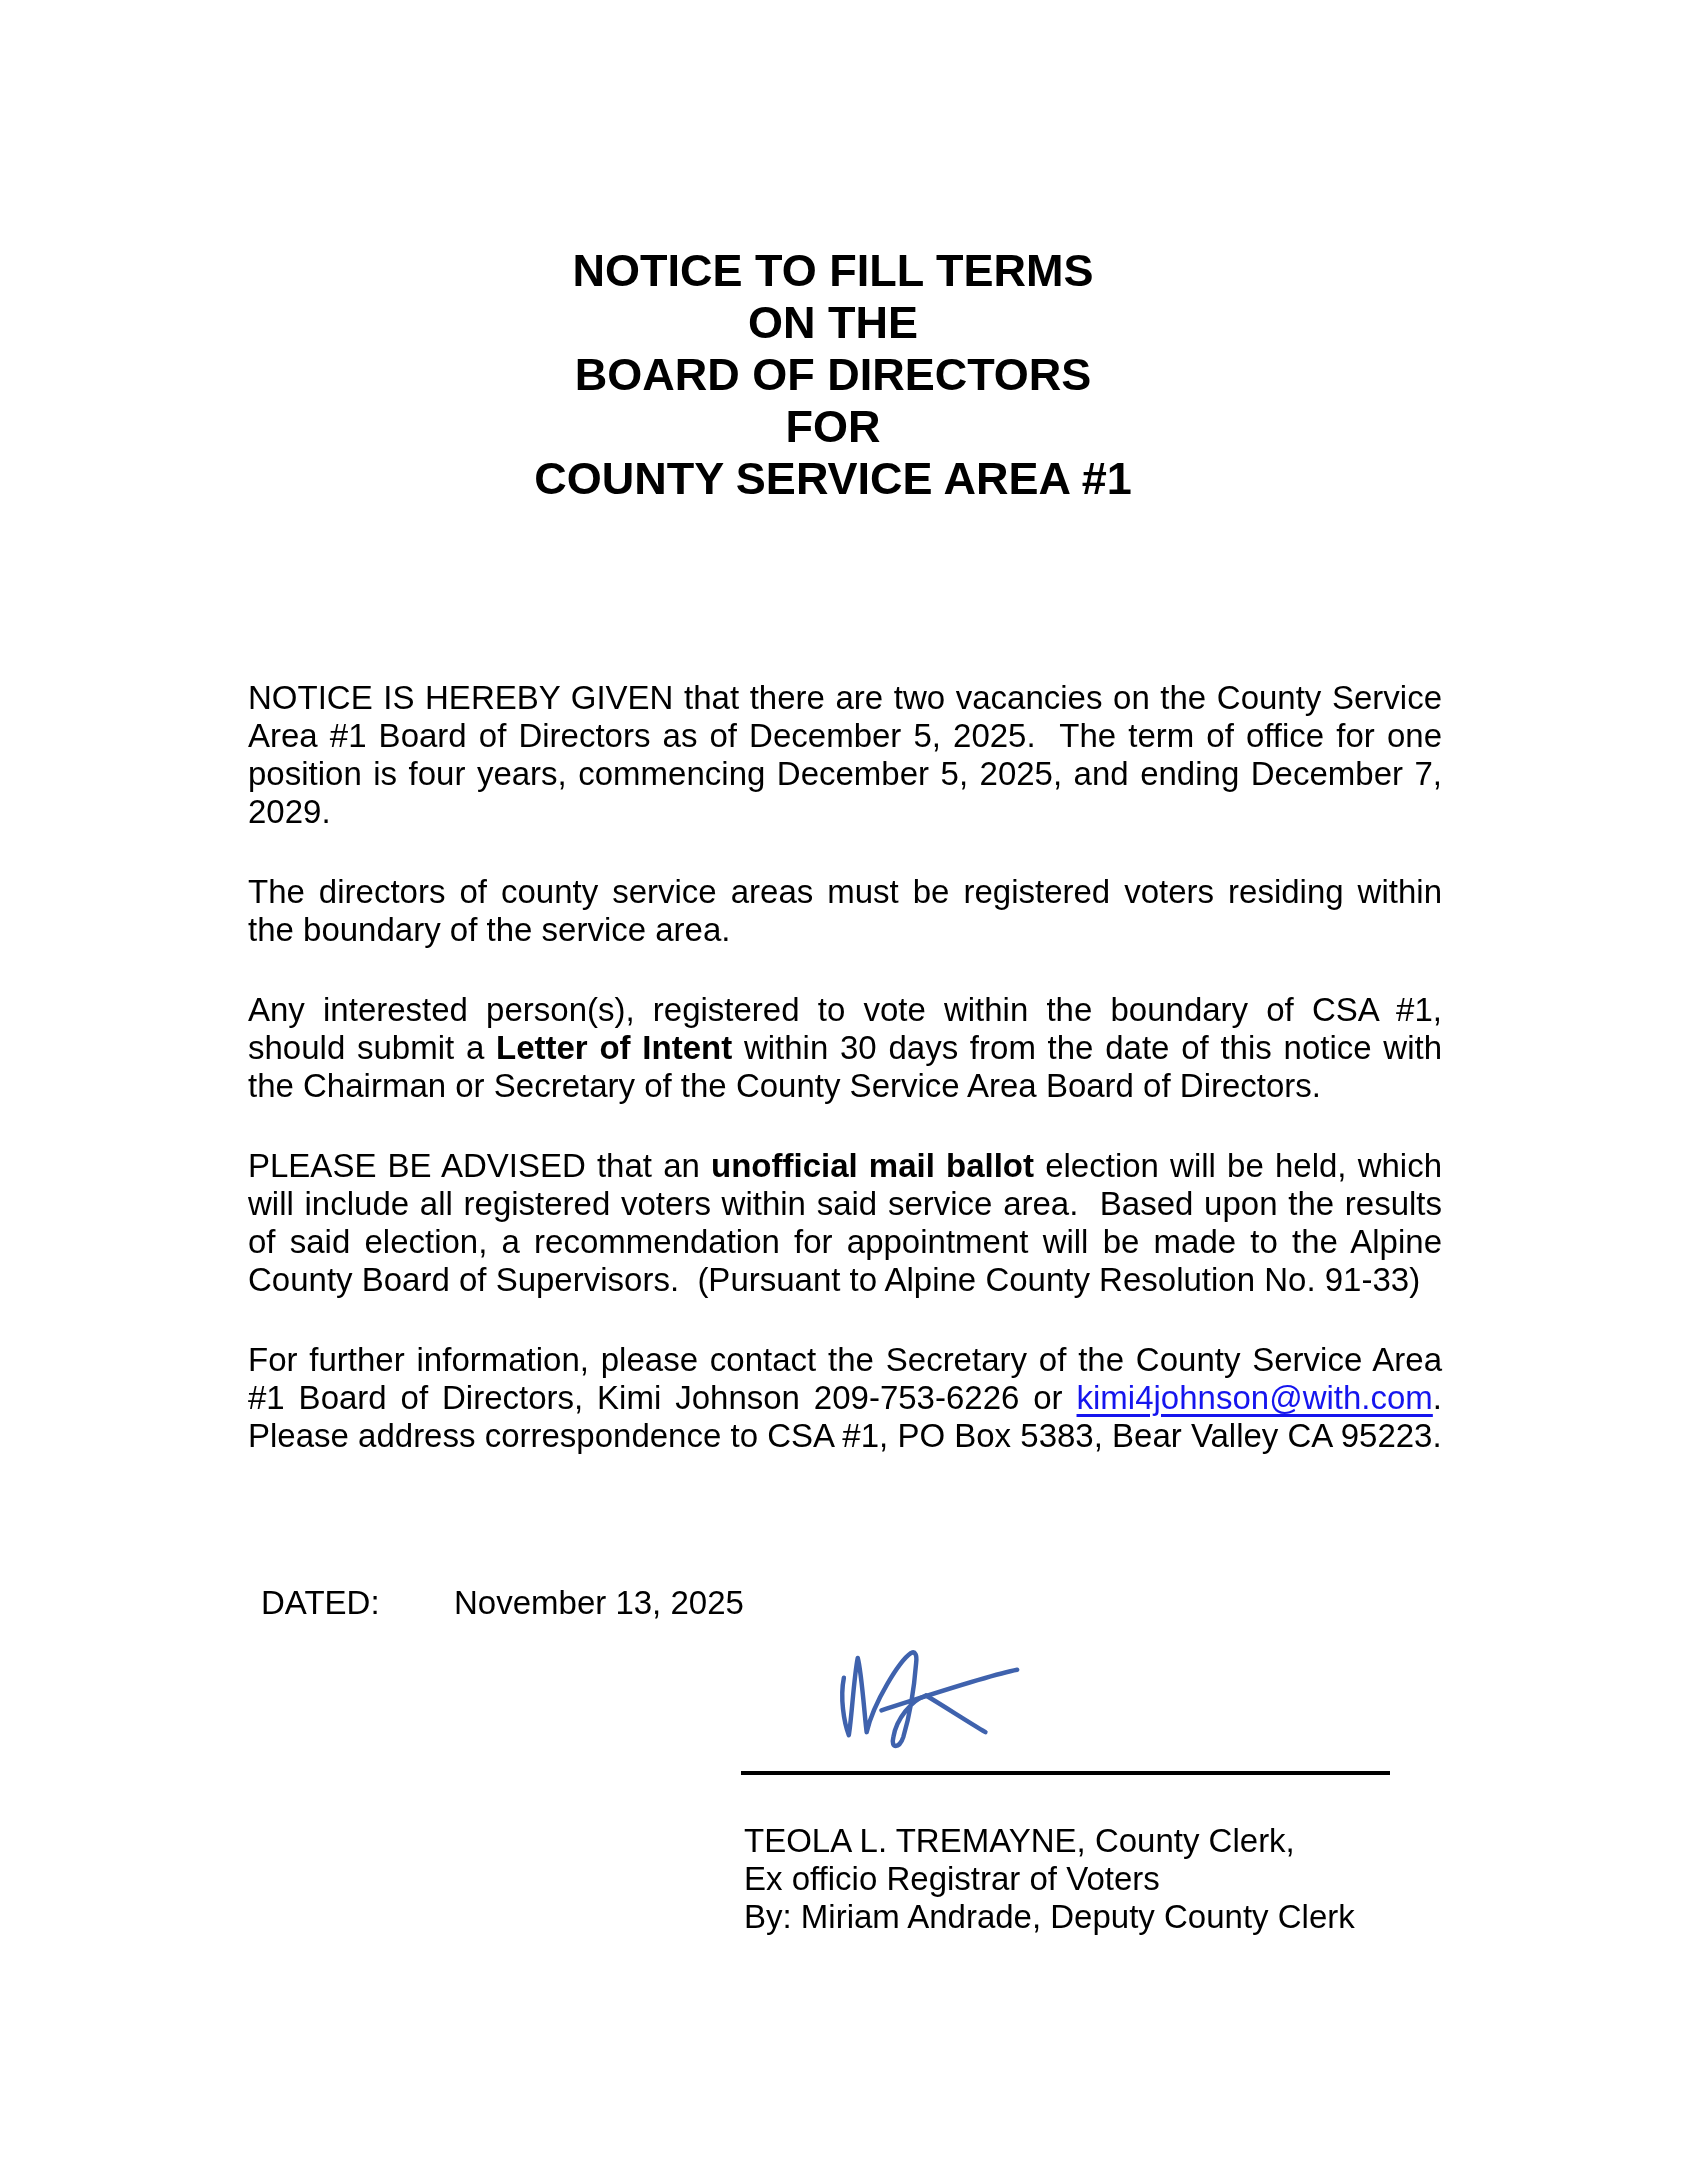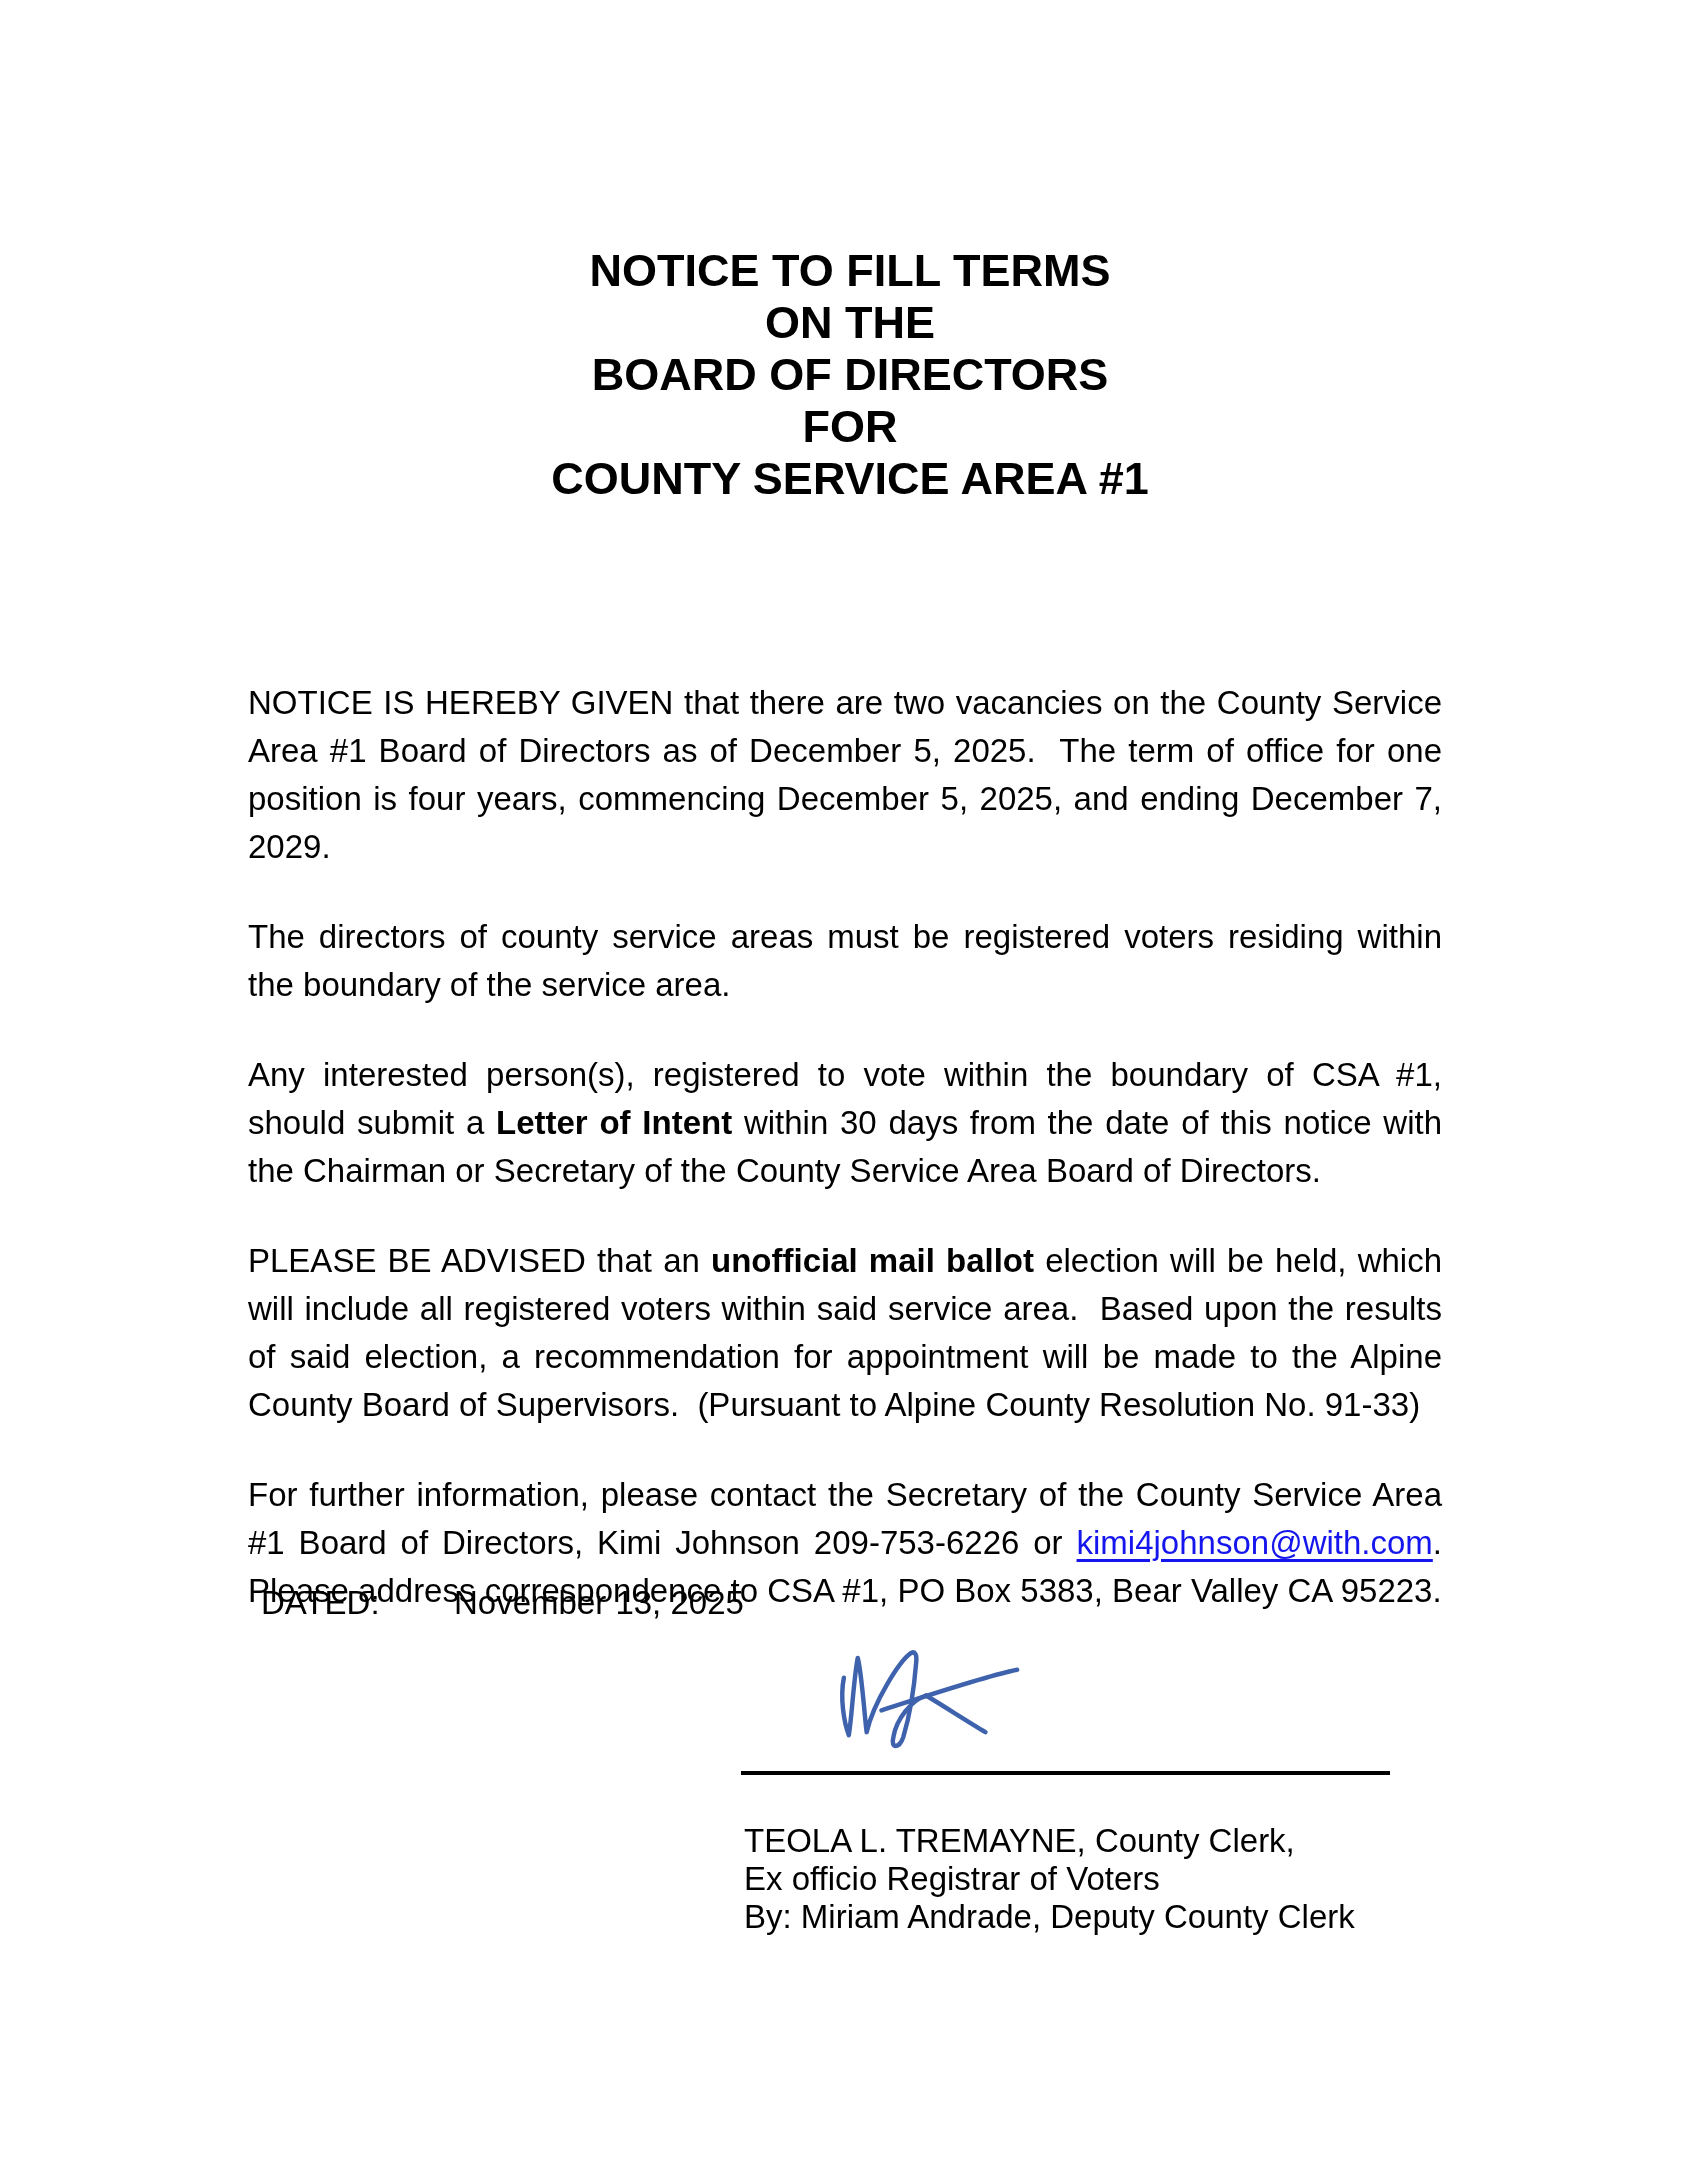--- a/index.html
+++ b/index.html
@@ -15,36 +15,36 @@
   }
   .page {
     position: absolute;
     inset: 0;
     width: 1683px;
     height: 2178px;
     overflow: hidden;
   }
   .title-block {
     position: absolute;
-    left: 253px;
+    left: 236px;
     top: 245px;
     width: 1194px;
     text-align: center;
     font-size: 45px;
     font-weight: bold;
     line-height: 52px;
     white-space: nowrap;
   }
   .body-block {
     position: absolute;
     left: 248px;
     top: 679px;
     width: 1194px;
     font-size: 33px;
-    line-height: 48px;
+    line-height: 38px;
   }
   .para {
     text-align: justify;
     white-space: pre-wrap;
     margin: 0 0 42px 0;
   }
   .para:last-child { margin-bottom: 0; }
   .b { font-weight: bold; }
   .link {
     color: var(--link-color);

